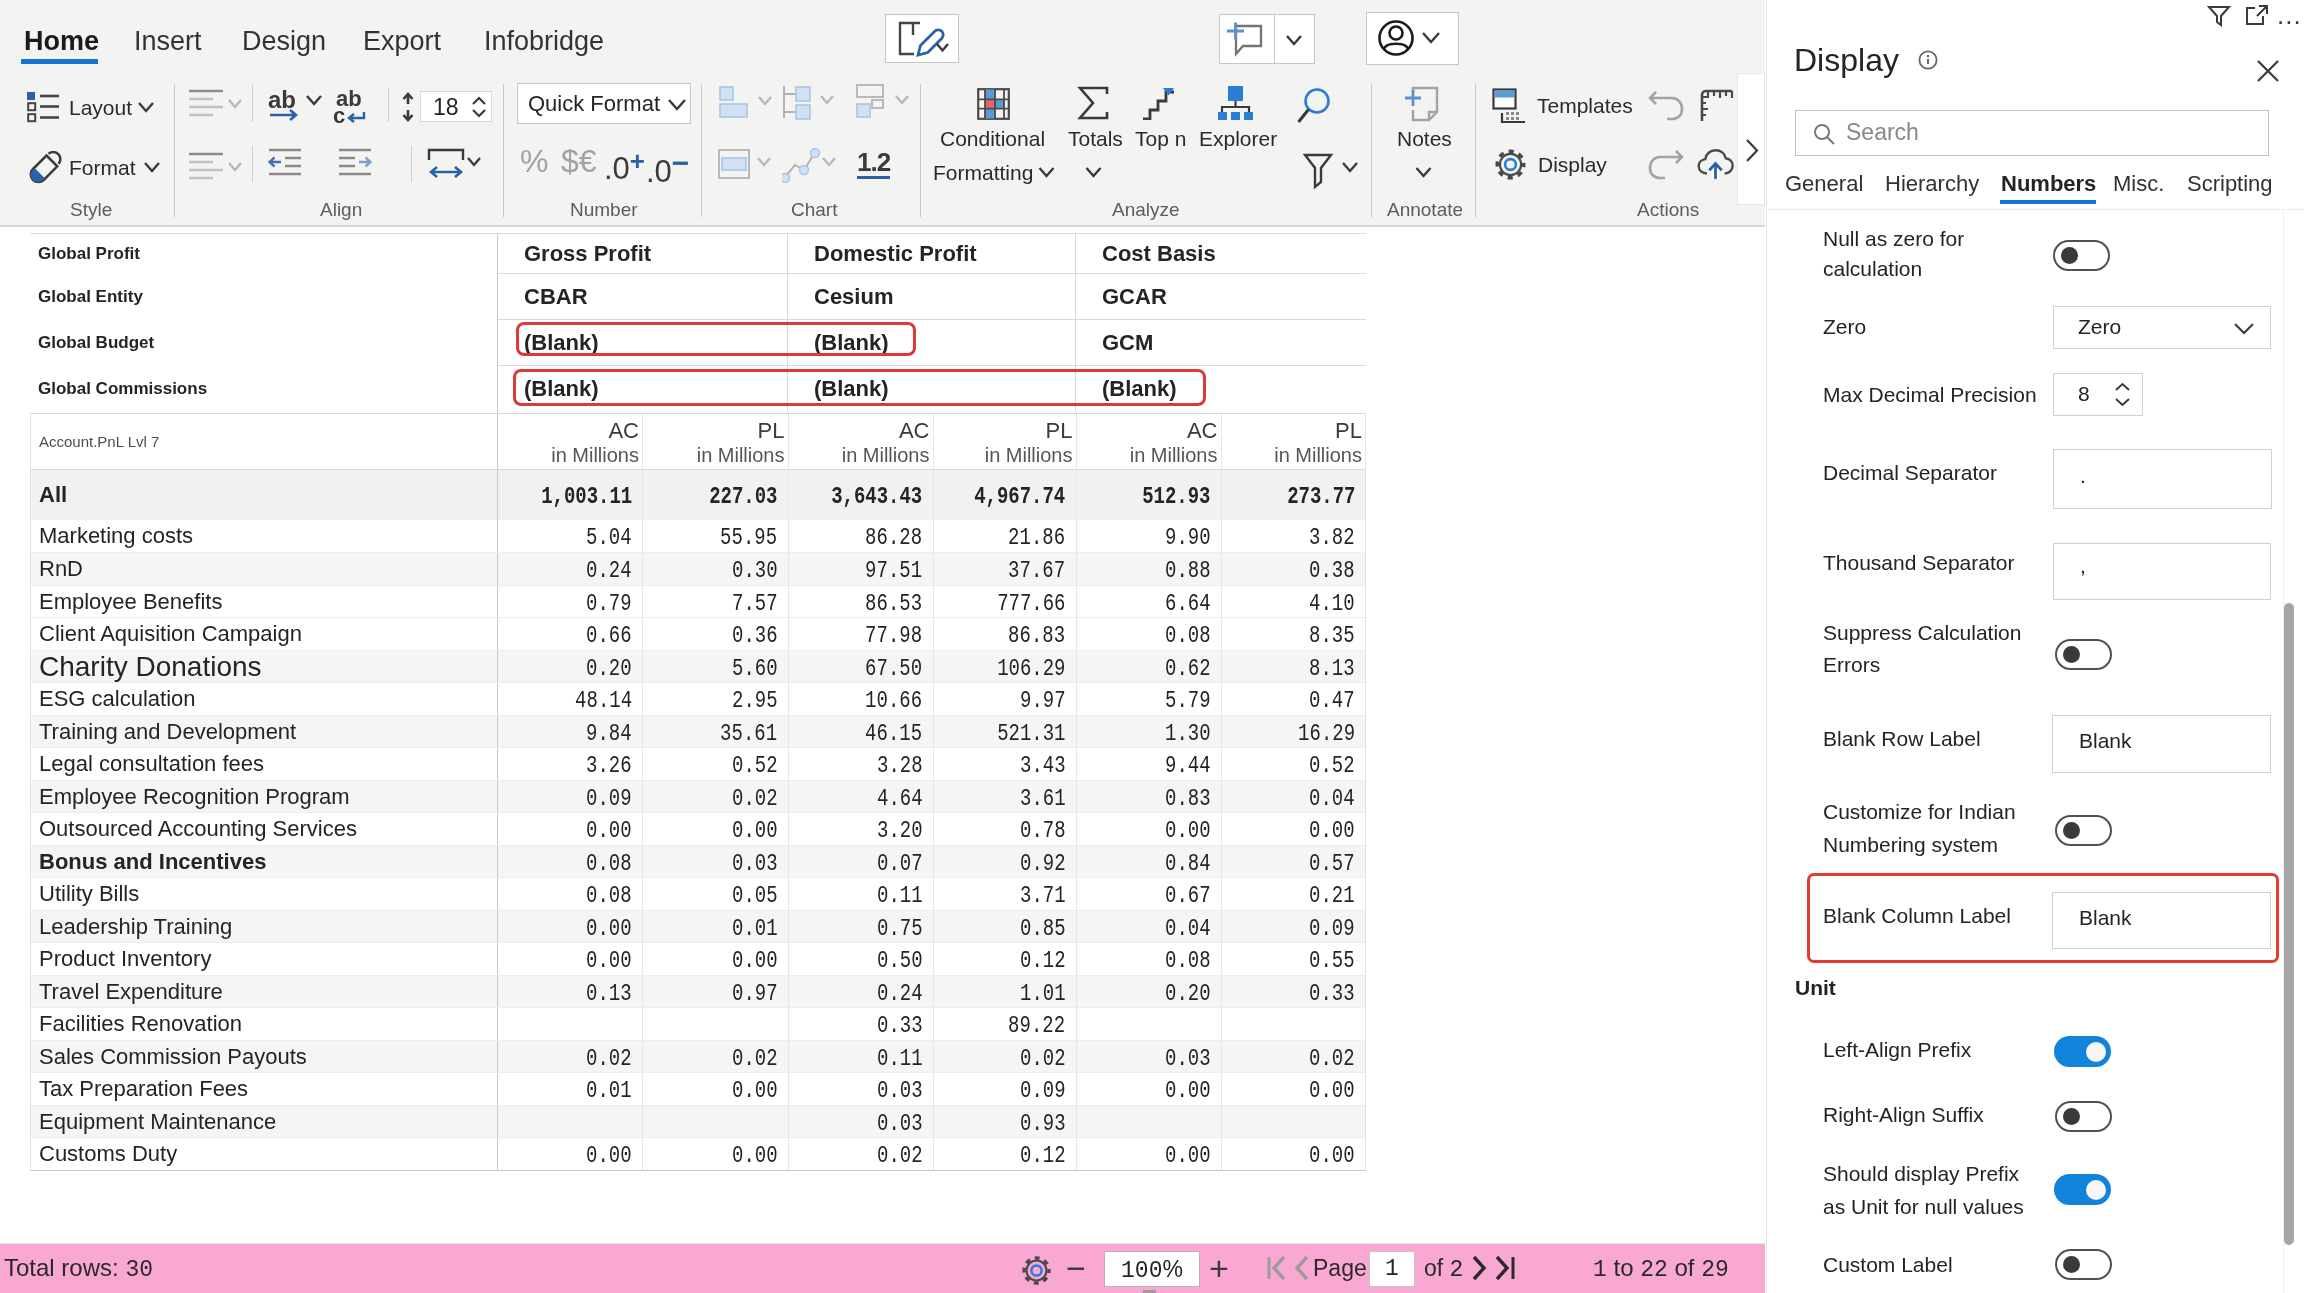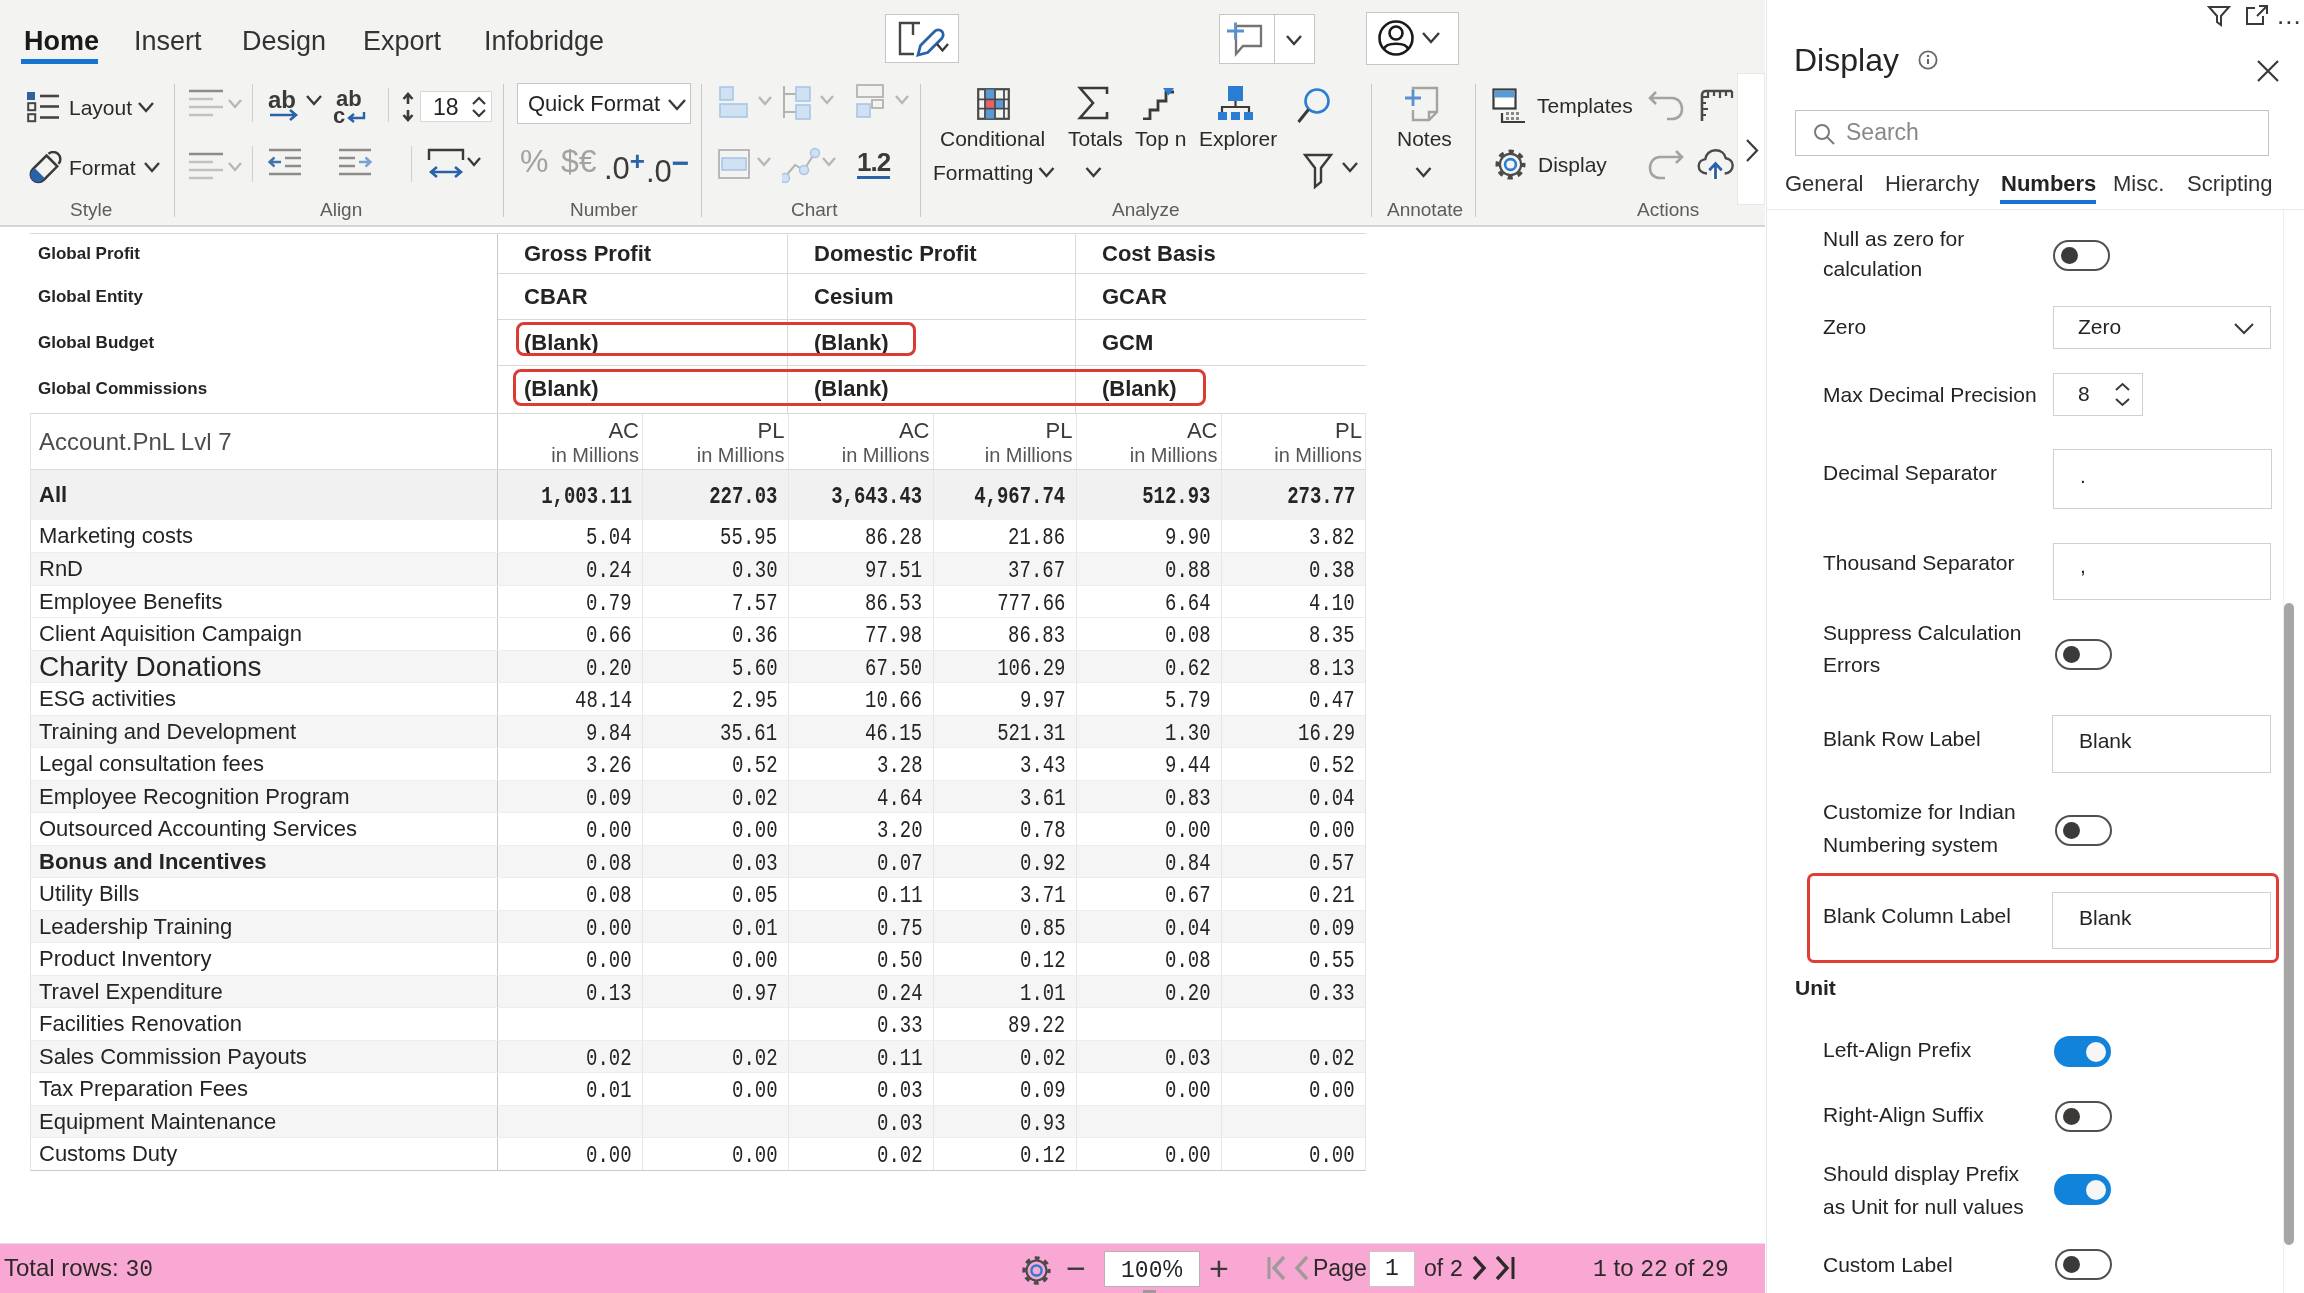--- a/index.html
+++ b/index.html
@@ -347,21 +347,21 @@
     </div>
     <div class="trow" style="height:46.5px;">
       <div class="rh hcell" style="line-height:46.5px;">Global Commissions</div>
       <div class="g g1 nb" style="line-height:46.5px;">(Blank)</div>
       <div class="g g2 nb" style="line-height:46.5px;">(Blank)</div>
       <div class="g g3 nb" style="line-height:46.5px;">(Blank)</div>
     </div>
   </div>
   <div class="tmain">
     <div class="trow acct" style="height:56px;">
-      <div class="rh" style="font-size:24px; color:#4e4d4c; line-height:56px;">Account.PnL Lvl 7</div>
+      <div class="rh" style="font-size:15px; color:#4e4d4c; line-height:56px;">Account.PnL Lvl 7</div>
       <div class="vc ach">
           <div class="acm">AC</div>
           <div class="mil">in Millions</div>
         </div>
       <div class="vc ach">
           <div class="acm">PL</div>
           <div class="mil">in Millions</div>
         </div>
       <div class="vc ach">
           <div class="acm">AC</div>
@@ -428,21 +428,21 @@
     <div class="trow drow stripe">
       <div class="rh" style="font-size:28px; line-height:32.5px;">Charity Donations</div>
       <div class="vc" style="line-height:32.5px;"><span class="num">0.20</span></div>
       <div class="vc" style="line-height:32.5px;"><span class="num">5.60</span></div>
       <div class="vc" style="line-height:32.5px;"><span class="num">67.50</span></div>
       <div class="vc" style="line-height:32.5px;"><span class="num">106.29</span></div>
       <div class="vc" style="line-height:32.5px;"><span class="num">0.62</span></div>
       <div class="vc" style="line-height:32.5px;"><span class="num">8.13</span></div>
     </div>
     <div class="trow drow">
-      <div class="rh" style="font-size:22px; line-height:32.5px;">ESG activities</div>
+      <div class="rh" style="font-size:22px; line-height:32.5px;">ESG calculation</div>
       <div class="vc" style="line-height:32.5px;"><span class="num">48.14</span></div>
       <div class="vc" style="line-height:32.5px;"><span class="num">2.95</span></div>
       <div class="vc" style="line-height:32.5px;"><span class="num">10.66</span></div>
       <div class="vc" style="line-height:32.5px;"><span class="num">9.97</span></div>
       <div class="vc" style="line-height:32.5px;"><span class="num">5.79</span></div>
       <div class="vc" style="line-height:32.5px;"><span class="num">0.47</span></div>
     </div>
     <div class="trow drow stripe">
       <div class="rh" style="font-size:22px; line-height:32.5px;">Training and Development</div>
       <div class="vc" style="line-height:32.5px;"><span class="num">9.84</span></div>

